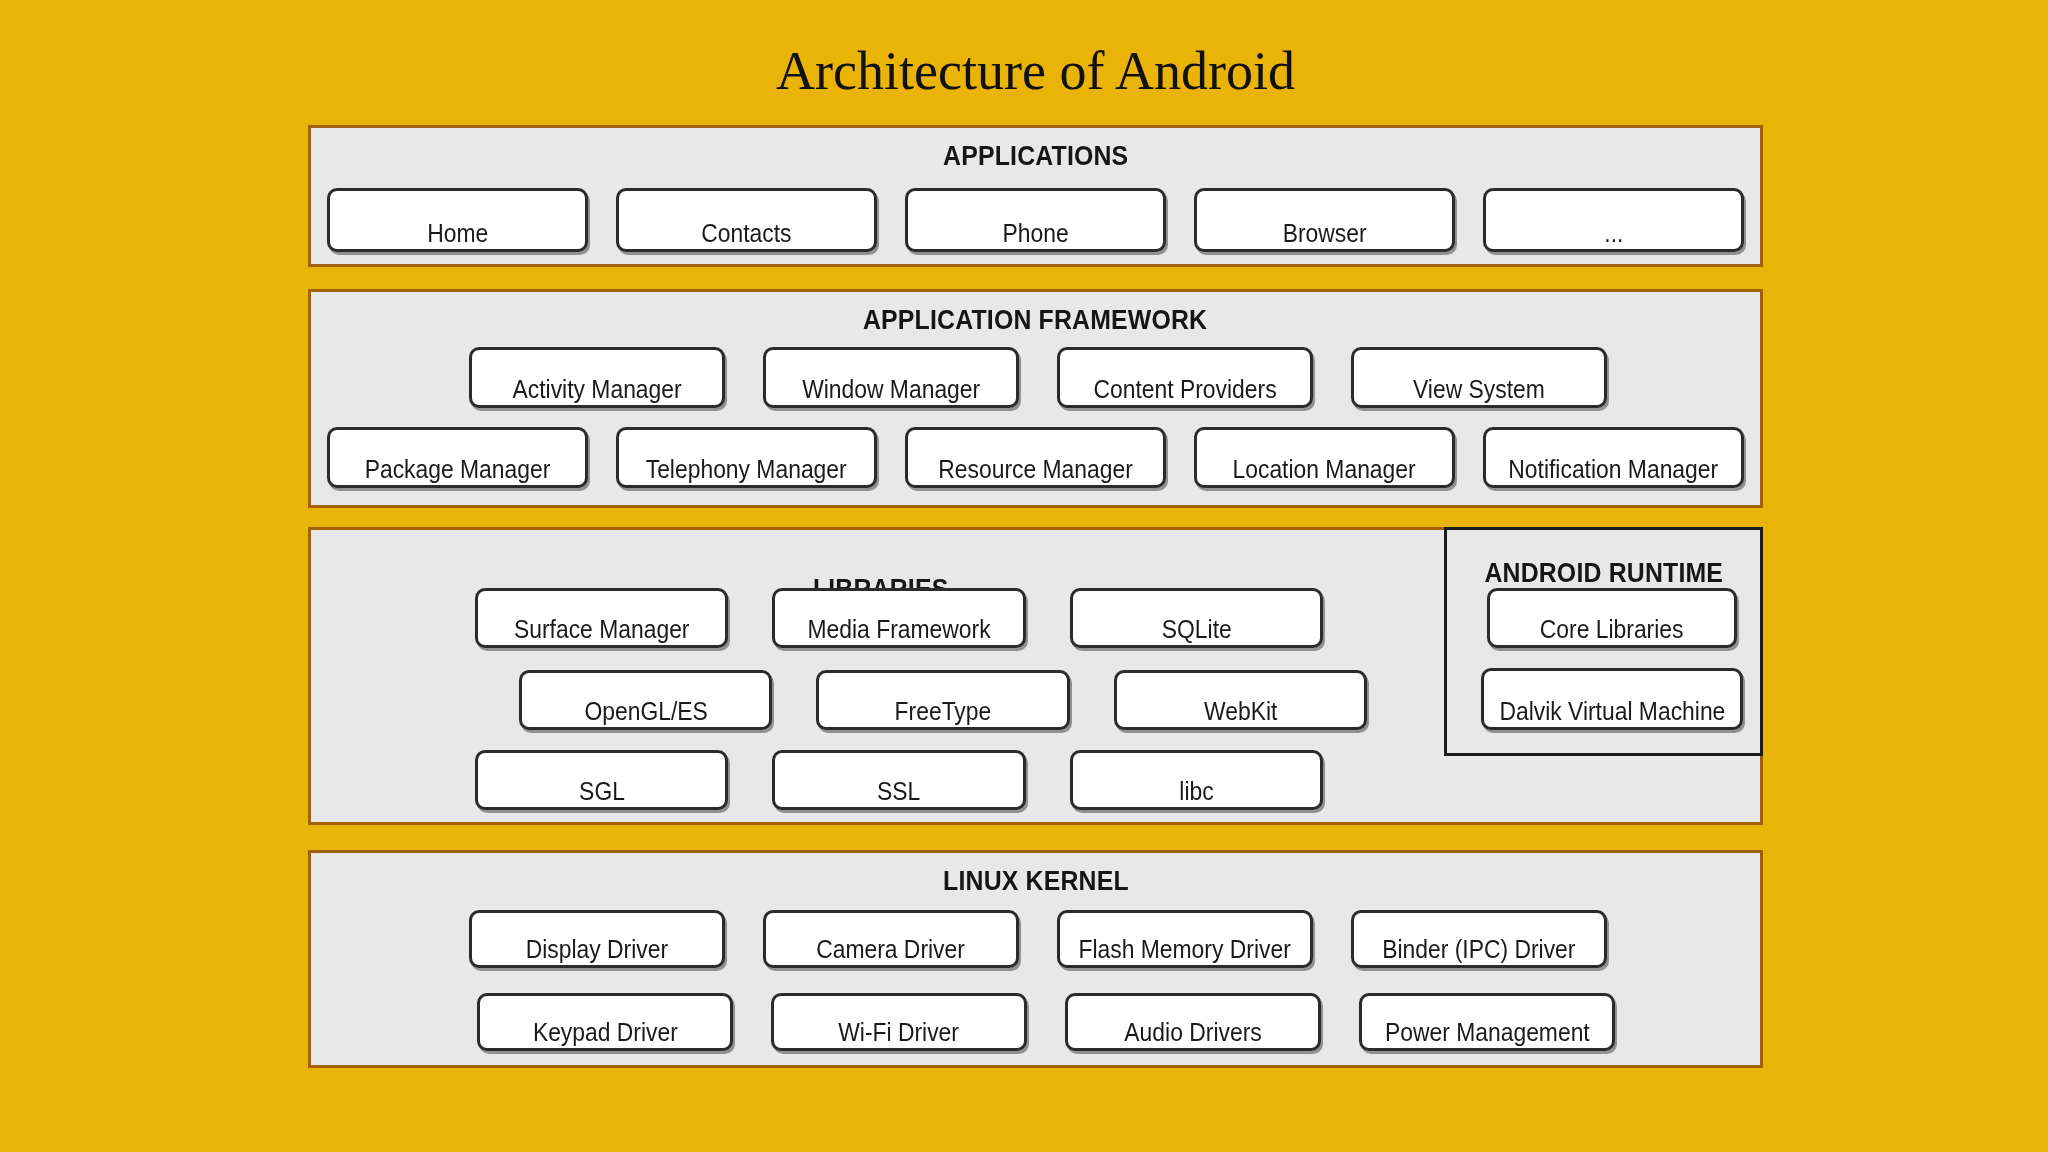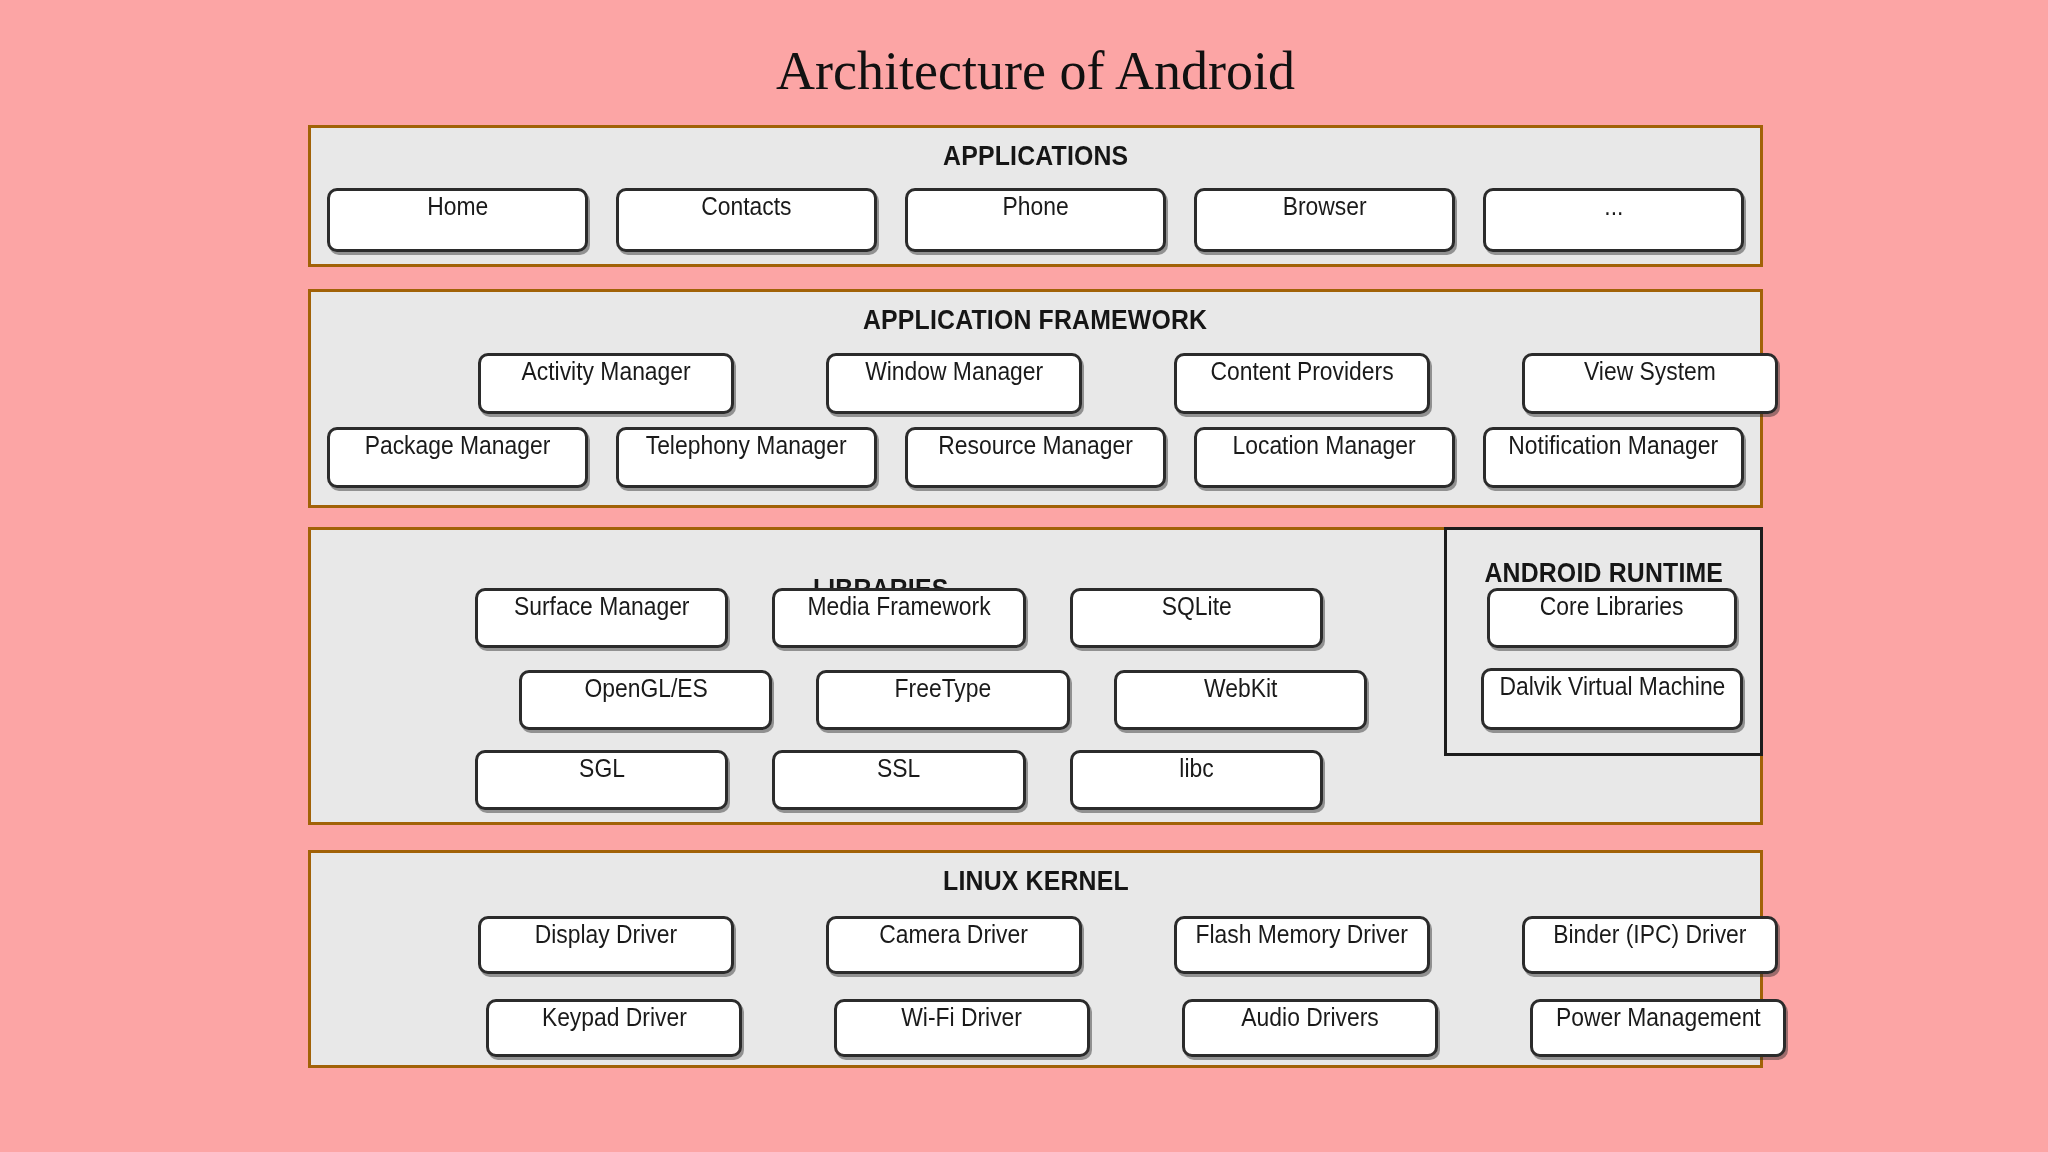--- a/index.html
+++ b/index.html
@@ -1,20 +1,20 @@
 <!DOCTYPE html>
 <html><head>
 <meta charset="utf-8">
 <style>
   html, body { margin: 0; padding: 0; background: #ffffff; }
   #canvas {
     position: relative;
     width: 2048px;
     height: 1152px;
-    background: #fca5a5;
+    background: #eab308;
     font-family: "Liberation Sans", sans-serif;
     overflow: hidden;
   }
   .title {
     position: absolute;
     left: 308px;
     width: 1455px;
     top: 40px;
     text-align: center;
     font-family: "Liberation Serif", serif;
@@ -45,30 +45,30 @@
     letter-spacing: 0.2px;
   }
   .sec-header > span { display: inline-block; transform: scaleX(0.92); transform-origin: center; white-space: nowrap; }
   .row {
     position: absolute;
     display: flex;
     justify-content: space-between;
     align-items: stretch;
   }
   .row-full  { left: 16px;  right: 16px; }
-  .row-inset { left: 167px; width: 1300px; margin-top: 6px; }
+  .row-inset { left: 158px; width: 1138px; }
   .row-libs  { left: 164px; width: 848px; gap: 44px; }
   .btn {
     background: #ffffff;
     border: 3px solid #2b2b2b;
     border-radius: 10px;
     box-shadow: 2px 3px 0 rgba(40,40,40,0.45);
     box-sizing: border-box;
     display: flex;
-    align-items: flex-start;
+    align-items: flex-end;
     justify-content: center;
     font-size: 26px;
     color: #1a1a1a;
   }
   .btn > span { display: inline-block; transform: scaleX(0.88); transform-origin: center; white-space: nowrap; }
   .w261 { width: 261px; }
   .w256 { width: 256px; }
   .w257 { width: 257px; }
   .runtime-box {
     position: absolute;

